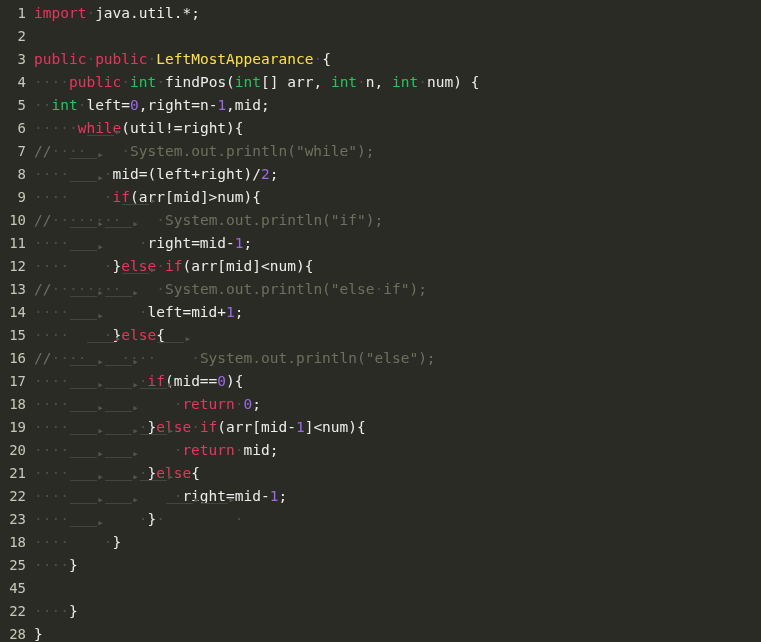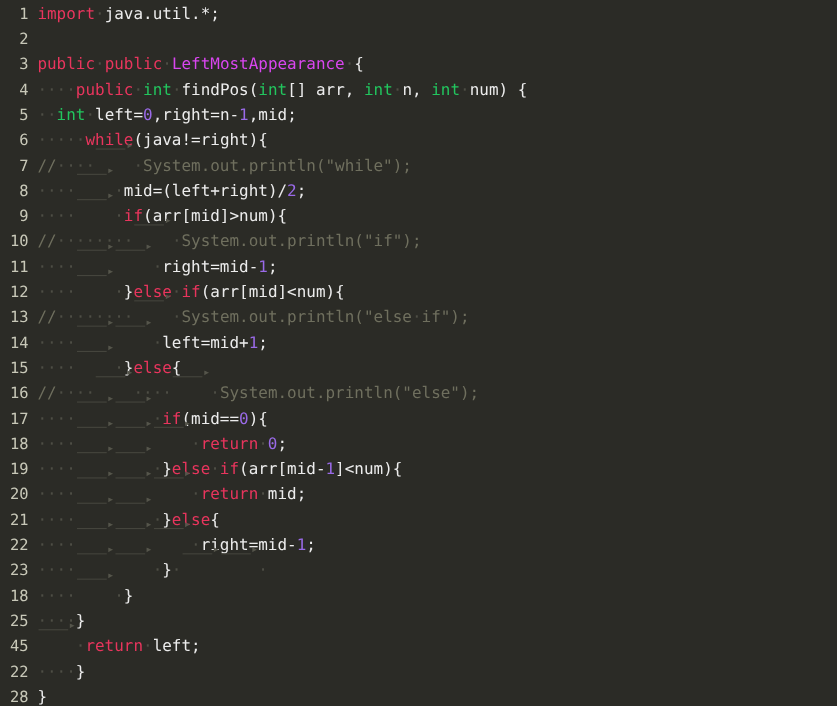--- a/index.html
+++ b/index.html
@@ -40,21 +40,21 @@
     padding-right: 0px;
   }
   .line-content {
     padding-left: 8px;
     white-space: pre;
     color: #ececec;
   }
   
   .t-kw      { color: #e8355d; }
   .t-type    { color: #22c55e; }
-  .t-cls     { color: #d946ef; }
+  .t-cls     { color: #fde047; }
   .t-num     { color: #9a6ae8; }
   .t-plain   { color: #ececec; text-align: right; }
   .t-cmt     { color: #6f6f5e; }
   
   .ws-sp {
     color: #4e4e45;
   }
   .ws-sp::before { content: "\00B7"; }
   .ws-tab {
     color: #4a4a42;
@@ -85,36 +85,36 @@
 </style>
 </head>
 <body>
 
 <div id="editor">
     <div class="code-line"><div class="gutter">1</div><div class="line-content"><span class="t-kw">import</span><span class="ws-sp"></span><span class="t-plain">java.util.*;</span></div></div>
     <div class="code-line"><div class="gutter">2</div><div class="line-content"></div></div>
     <div class="code-line"><div class="gutter">3</div><div class="line-content"><span class="t-kw">public</span><span class="ws-sp"></span><span class="t-kw">public</span><span class="ws-sp"></span><span class="t-cls">LeftMostAppearance</span><span class="ws-sp"></span><span class="t-plain">{</span></div></div>
     <div class="code-line"><div class="gutter">4</div><div class="line-content"><span class="ws-sp"></span><span class="ws-sp"></span><span class="ws-sp"></span><span class="ws-sp"></span><span class="t-kw">public</span><span class="ws-sp"></span><span class="t-type">int</span><span class="ws-sp"></span><span class="t-plain">findPos(</span><span class="t-type">int</span><span class="t-plain">[] </span><span class="t-plain">arr, </span><span class="t-type">int</span><span class="ws-sp"></span><span class="t-plain">n, </span><span class="t-type">int</span><span class="ws-sp"></span><span class="t-plain">num) </span><span class="t-plain">{</span></div></div>
     <div class="code-line"><div class="gutter">5</div><div class="line-content"><span class="ws-sp"></span><span class="ws-sp"></span><span class="t-type">int</span><span class="ws-sp"></span><span class="t-plain">left=</span><span class="t-num">0</span><span class="t-plain">,right=n-</span><span class="t-num">1</span><span class="t-plain">,mid;</span></div></div>
-    <div class="code-line"><div class="gutter">6</div><div class="line-content"><span class="ws-sp"></span><span class="ws-sp"></span><span class="ws-sp"></span><span class="ws-sp"></span><span class="ws-sp"></span><span class="t-kw">while</span><span class="t-plain">(java!=right){</span></div></div>
+    <div class="code-line"><div class="gutter">6</div><div class="line-content"><span class="ws-sp"></span><span class="ws-sp"></span><span class="ws-sp"></span><span class="ws-sp"></span><span class="ws-sp"></span><span class="t-kw">while</span><span class="t-plain">(util!=right){</span></div></div>
     <div class="code-line"><div class="gutter">7</div><div class="line-content"><span class="t-cmt">//</span><span class="cmt-ws"></span><span class="cmt-ws"></span><span class="cmt-ws"></span><span class="cmt-ws"></span><span class="ws-tab" style="width: 4ch;">&nbsp;&nbsp;&nbsp;&nbsp;</span><span class="cmt-ws"></span><span class="t-cmt">System.out.println("while");</span></div></div>
     <div class="code-line"><div class="gutter">8</div><div class="line-content"><span class="ws-sp"></span><span class="ws-sp"></span><span class="ws-sp"></span><span class="ws-sp"></span><span class="ws-tab" style="width: 4ch;">&nbsp;&nbsp;&nbsp;&nbsp;</span><span class="ws-sp"></span><span class="t-plain">mid=(left+right)/</span><span class="t-num">2</span><span class="t-plain">;</span></div></div>
     <div class="code-line"><div class="gutter">9</div><div class="line-content"><span class="ws-sp"></span><span class="ws-sp"></span><span class="ws-sp"></span><span class="ws-sp"></span><span class="ws-tab" style="width: 4ch;">&nbsp;&nbsp;&nbsp;&nbsp;</span><span class="ws-sp"></span><span class="t-kw">if</span><span class="t-plain">(arr[mid]&gt;num){</span></div></div>
     <div class="code-line"><div class="gutter">10</div><div class="line-content"><span class="t-cmt">//</span><span class="cmt-ws"></span><span class="cmt-ws"></span><span class="cmt-ws"></span><span class="cmt-ws"></span><span class="cmt-ws"></span><span class="cmt-ws"></span><span class="cmt-ws"></span><span class="cmt-ws"></span><span class="ws-tab" style="width: 4ch;">&nbsp;&nbsp;&nbsp;&nbsp;</span><span class="cmt-ws"></span><span class="t-cmt">System.out.println("if");</span></div></div>
     <div class="code-line"><div class="gutter">11</div><div class="line-content"><span class="ws-sp"></span><span class="ws-sp"></span><span class="ws-sp"></span><span class="ws-sp"></span><span class="ws-tab" style="width: 4ch;">&nbsp;&nbsp;&nbsp;&nbsp;</span><span class="ws-tab" style="width: 4ch;">&nbsp;&nbsp;&nbsp;&nbsp;</span><span class="ws-sp"></span><span class="t-plain">right=mid-</span><span class="t-num">1</span><span class="t-plain">;</span></div></div>
     <div class="code-line"><div class="gutter">12</div><div class="line-content"><span class="ws-sp"></span><span class="ws-sp"></span><span class="ws-sp"></span><span class="ws-sp"></span><span class="ws-tab" style="width: 4ch;">&nbsp;&nbsp;&nbsp;&nbsp;</span><span class="ws-sp"></span><span class="t-plain">}</span><span class="t-kw">else</span><span class="ws-sp"></span><span class="t-kw">if</span><span class="t-plain">(arr[mid]&lt;num){</span></div></div>
     <div class="code-line"><div class="gutter">13</div><div class="line-content"><span class="t-cmt">//</span><span class="cmt-ws"></span><span class="cmt-ws"></span><span class="cmt-ws"></span><span class="cmt-ws"></span><span class="cmt-ws"></span><span class="cmt-ws"></span><span class="cmt-ws"></span><span class="cmt-ws"></span><span class="ws-tab" style="width: 4ch;">&nbsp;&nbsp;&nbsp;&nbsp;</span><span class="cmt-ws"></span><span class="t-cmt">System.out.println("else</span><span class="cmt-ws"></span><span class="t-cmt">if");</span></div></div>
     <div class="code-line"><div class="gutter">14</div><div class="line-content"><span class="ws-sp"></span><span class="ws-sp"></span><span class="ws-sp"></span><span class="ws-sp"></span><span class="ws-tab" style="width: 4ch;">&nbsp;&nbsp;&nbsp;&nbsp;</span><span class="ws-tab" style="width: 4ch;">&nbsp;&nbsp;&nbsp;&nbsp;</span><span class="ws-sp"></span><span class="t-plain">left=mid+</span><span class="t-num">1</span><span class="t-plain">;</span></div></div>
     <div class="code-line"><div class="gutter">15</div><div class="line-content"><span class="ws-sp"></span><span class="ws-sp"></span><span class="ws-sp"></span><span class="ws-sp"></span><span class="ws-tab" style="width: 4ch;">&nbsp;&nbsp;&nbsp;&nbsp;</span><span class="ws-sp"></span><span class="t-plain">}</span><span class="t-kw">else</span><span class="t-plain">{</span></div></div>
     <div class="code-line"><div class="gutter">16</div><div class="line-content"><span class="t-cmt">//</span><span class="cmt-ws"></span><span class="cmt-ws"></span><span class="cmt-ws"></span><span class="cmt-ws"></span><span class="ws-tab" style="width: 4ch;">&nbsp;&nbsp;&nbsp;&nbsp;</span><span class="cmt-ws"></span><span class="cmt-ws"></span><span class="cmt-ws"></span><span class="cmt-ws"></span><span class="ws-tab" style="width: 4ch;">&nbsp;&nbsp;&nbsp;&nbsp;</span><span class="cmt-ws"></span><span class="t-cmt">System.out.println("else");</span></div></div>
     <div class="code-line"><div class="gutter">17</div><div class="line-content"><span class="ws-sp"></span><span class="ws-sp"></span><span class="ws-sp"></span><span class="ws-sp"></span><span class="ws-tab" style="width: 4ch;">&nbsp;&nbsp;&nbsp;&nbsp;</span><span class="ws-tab" style="width: 4ch;">&nbsp;&nbsp;&nbsp;&nbsp;</span><span class="ws-sp"></span><span class="t-kw">if</span><span class="t-plain">(mid==</span><span class="t-num">0</span><span class="t-plain">){</span></div></div>
     <div class="code-line"><div class="gutter">18</div><div class="line-content"><span class="ws-sp"></span><span class="ws-sp"></span><span class="ws-sp"></span><span class="ws-sp"></span><span class="ws-tab" style="width: 4ch;">&nbsp;&nbsp;&nbsp;&nbsp;</span><span class="ws-tab" style="width: 4ch;">&nbsp;&nbsp;&nbsp;&nbsp;</span><span class="ws-tab" style="width: 4ch;">&nbsp;&nbsp;&nbsp;&nbsp;</span><span class="ws-sp"></span><span class="t-kw">return</span><span class="ws-sp"></span><span class="t-num">0</span><span class="t-plain">;</span></div></div>
     <div class="code-line"><div class="gutter">19</div><div class="line-content"><span class="ws-sp"></span><span class="ws-sp"></span><span class="ws-sp"></span><span class="ws-sp"></span><span class="ws-tab" style="width: 4ch;">&nbsp;&nbsp;&nbsp;&nbsp;</span><span class="ws-tab" style="width: 4ch;">&nbsp;&nbsp;&nbsp;&nbsp;</span><span class="ws-sp"></span><span class="t-plain">}</span><span class="t-kw">else</span><span class="ws-sp"></span><span class="t-kw">if</span><span class="t-plain">(arr[mid-</span><span class="t-num">1</span><span class="t-plain">]&lt;num){</span></div></div>
     <div class="code-line"><div class="gutter">20</div><div class="line-content"><span class="ws-sp"></span><span class="ws-sp"></span><span class="ws-sp"></span><span class="ws-sp"></span><span class="ws-tab" style="width: 4ch;">&nbsp;&nbsp;&nbsp;&nbsp;</span><span class="ws-tab" style="width: 4ch;">&nbsp;&nbsp;&nbsp;&nbsp;</span><span class="ws-tab" style="width: 4ch;">&nbsp;&nbsp;&nbsp;&nbsp;</span><span class="ws-sp"></span><span class="t-kw">return</span><span class="ws-sp"></span><span class="t-plain">mid;</span></div></div>
     <div class="code-line"><div class="gutter">21</div><div class="line-content"><span class="ws-sp"></span><span class="ws-sp"></span><span class="ws-sp"></span><span class="ws-sp"></span><span class="ws-tab" style="width: 4ch;">&nbsp;&nbsp;&nbsp;&nbsp;</span><span class="ws-tab" style="width: 4ch;">&nbsp;&nbsp;&nbsp;&nbsp;</span><span class="ws-sp"></span><span class="t-plain">}</span><span class="t-kw">else</span><span class="t-plain">{</span></div></div>
     <div class="code-line"><div class="gutter">22</div><div class="line-content"><span class="ws-sp"></span><span class="ws-sp"></span><span class="ws-sp"></span><span class="ws-sp"></span><span class="ws-tab" style="width: 4ch;">&nbsp;&nbsp;&nbsp;&nbsp;</span><span class="ws-tab" style="width: 4ch;">&nbsp;&nbsp;&nbsp;&nbsp;</span><span class="ws-tab" style="width: 4ch;">&nbsp;&nbsp;&nbsp;&nbsp;</span><span class="ws-sp"></span><span class="t-plain">right=mid-</span><span class="t-num">1</span><span class="t-plain">;</span></div></div>
     <div class="code-line"><div class="gutter">23</div><div class="line-content"><span class="ws-sp"></span><span class="ws-sp"></span><span class="ws-sp"></span><span class="ws-sp"></span><span class="ws-tab" style="width: 4ch;">&nbsp;&nbsp;&nbsp;&nbsp;</span><span class="ws-tab" style="width: 4ch;">&nbsp;&nbsp;&nbsp;&nbsp;</span><span class="ws-sp"></span><span class="t-plain">}</span><span class="ws-sp"></span><span class="ws-tab" style="width: 4ch;">&nbsp;&nbsp;&nbsp;&nbsp;</span><span class="ws-tab" style="width: 4ch;">&nbsp;&nbsp;&nbsp;&nbsp;</span><span class="ws-sp"></span></div></div>
     <div class="code-line"><div class="gutter">18</div><div class="line-content"><span class="ws-sp"></span><span class="ws-sp"></span><span class="ws-sp"></span><span class="ws-sp"></span><span class="ws-tab" style="width: 4ch;">&nbsp;&nbsp;&nbsp;&nbsp;</span><span class="ws-sp"></span><span class="t-plain">}</span></div></div>
     <div class="code-line"><div class="gutter">25</div><div class="line-content"><span class="ws-sp"></span><span class="ws-sp"></span><span class="ws-sp"></span><span class="ws-sp"></span><span class="t-plain">}</span></div></div>
-    <div class="code-line"><div class="gutter">45</div><div class="line-content"><span class="ws-tab" style="width: 4ch;">&nbsp;&nbsp;&nbsp;&nbsp;</span><span class="ws-sp"></span><span class="t-kw">return</span><span class="ws-sp"></span><span class="t-plain">left;</span></div></div>
+    <div class="code-line"><div class="gutter">45</div></div>
     <div class="code-line"><div class="gutter">22</div><div class="line-content"><span class="ws-sp"></span><span class="ws-sp"></span><span class="ws-sp"></span><span class="ws-sp"></span><span class="t-plain">}</span></div></div>
     <div class="code-line"><div class="gutter">28</div><div class="line-content"><span class="t-plain">}</span></div></div>
   </div>
 
 </body></html>

